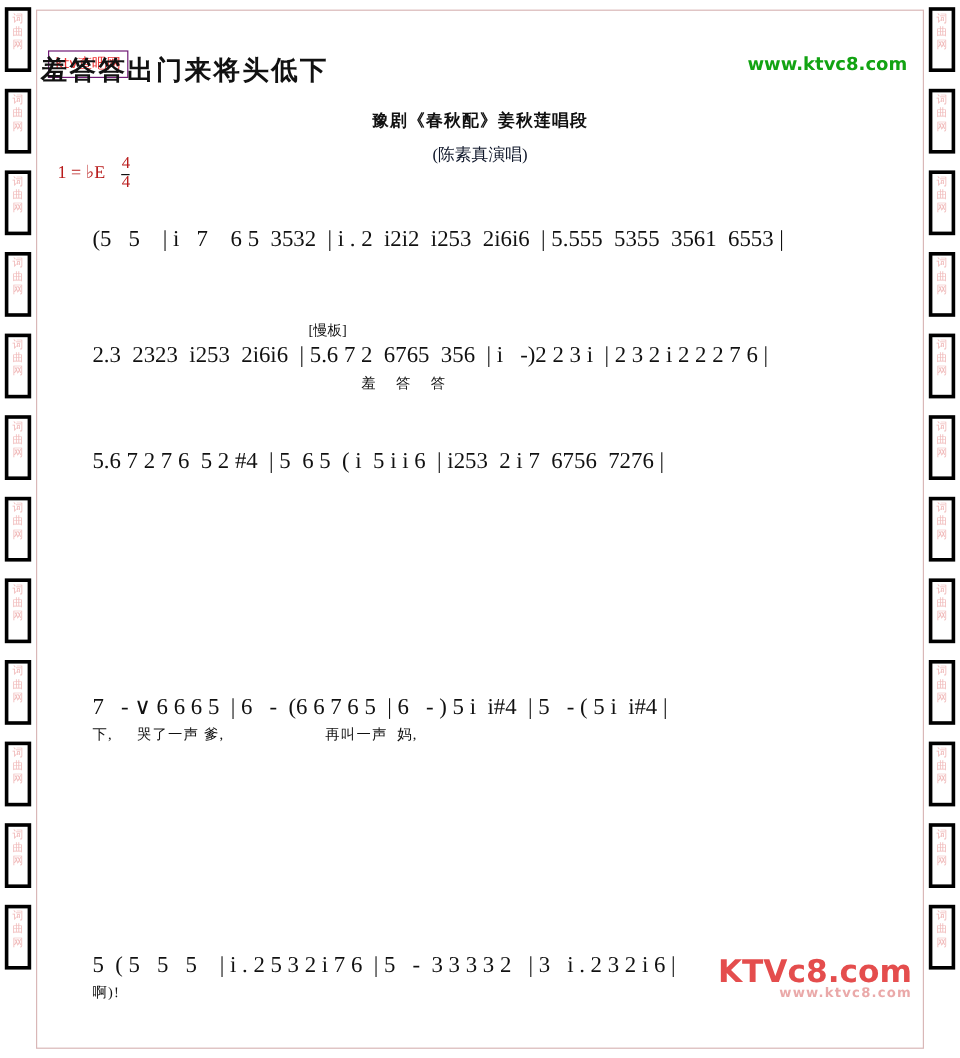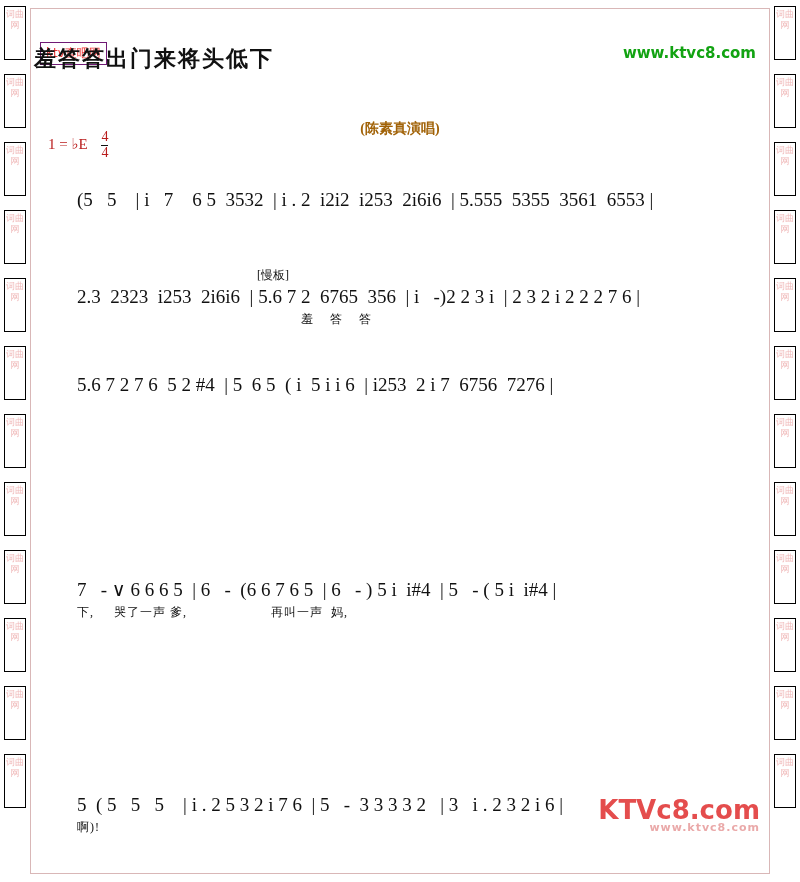--- a/index.html
+++ b/index.html
@@ -32,21 +32,21 @@
     align-items: center;
     gap: 14px;
     padding-top: 6px;
     box-sizing: border-box;
   }
   .wm-col.left { left: 0; }
   .wm-col.right { right: 0; }
   .wm-box {
     width: 22px;
     min-height: 54px;
-    border: 1px solid #000000;
+    border: 3px solid #000000;
     color: #f0b9b9;
     font-size: 9px;
     line-height: 11px;
     text-align: center;
     padding: 2px 0;
     box-sizing: border-box;
     letter-spacing: 0;
     font-family: "DejaVu Sans", sans-serif;
   }
   .frame {
@@ -107,22 +107,22 @@
     color: #111;
     letter-spacing: 1px;
   }
   .performer {
     position: absolute;
     left: 0;
     top: 108px;
     width: 732px;
     text-align: center;
     font-size: 14px;
-    font-weight: bold;
-    color: #a16207;
+    font-weight: normal;
+    color: #0f172a;
   }
   .keysig {
     position: absolute;
     left: 14px;
     top: 118px;
     font-size: 15px;
     color: #b91c1c;
     font-family: "Liberation Serif", serif;
   }
   .keysig .meter {
@@ -216,20 +216,21 @@
   </div>
 
   <div class="frame"></div>
 
   <div class="inner">
 
     <div class="logo-box">ktv查吧网</div>
     <div class="site-url">www.ktvc8.com</div>
 
     <div class="title">羞答答出门来将头低下</div>
+    <div class="subtitle">豫剧《春秋配》姜秋莲唱段</div>
     <div class="performer">(陈素真演唱)</div>
 
     <div class="keysig">
       <span>1 = ♭E</span>
       <span class="meter">
         <span class="num">4</span>
         <span class="den">4</span>
       </span>
     </div>
 

